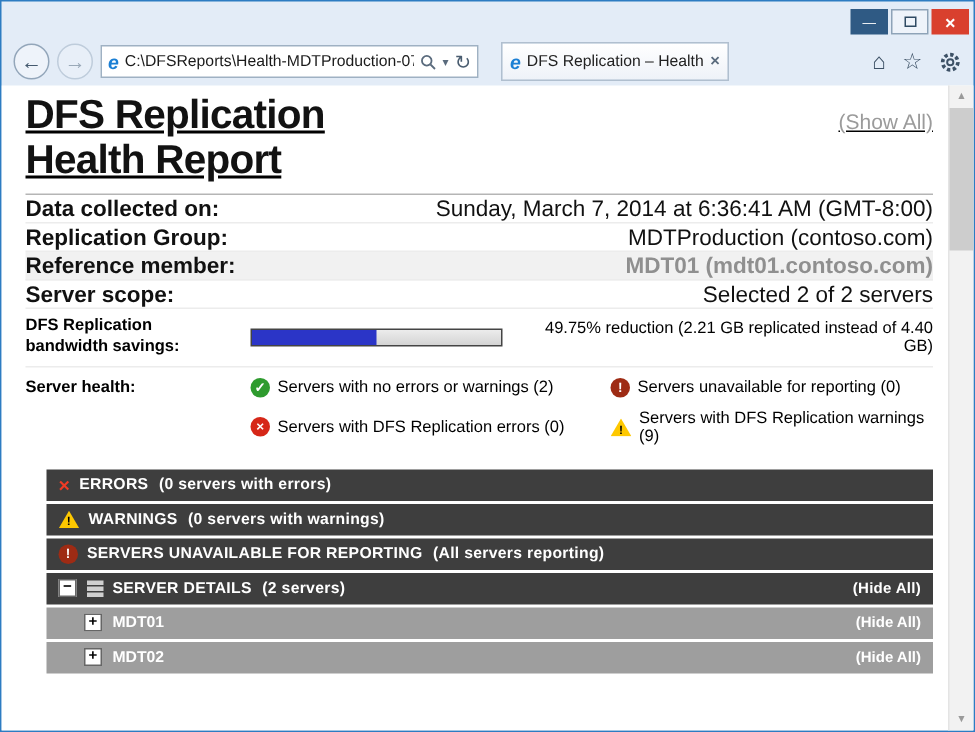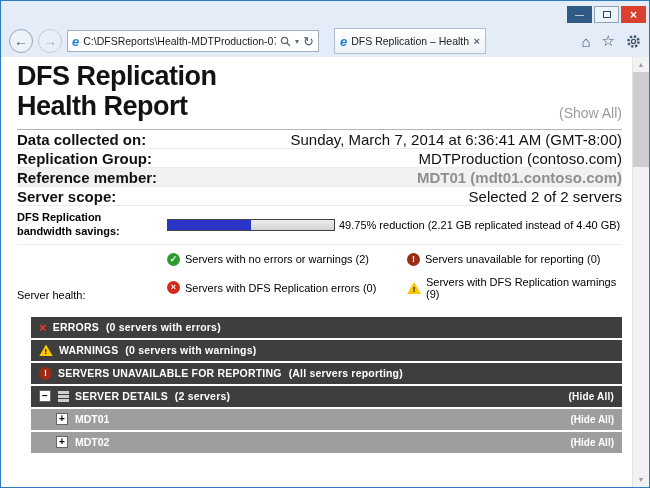--- a/index.html
+++ b/index.html
@@ -36,40 +36,40 @@
 
   
   .content { flex:1; min-height:0; background:#fff; display:flex; }
   .page { flex:1; min-width:0; padding:4px 10px 0 16px; }
   .scroll { width:17px; background:#f2f2f2; border-left:1px solid #e4e4e4; display:flex; flex-direction:column;
             align-items:center; font-size:7px; color:#9a9a9a; }
   .scroll .arrow { height:15px; display:flex; align-items:center; }
   .thumb { width:17px; height:95px; background:#cdcdcd; }
   .scroll .spacer { flex:1; }
 
-  .report-header { display:flex; align-items:flex-end; }
+  .report-header { display:flex; align-items:flex-start;text-decoration:underline; }
   .titles { font-size:27px; font-weight:bold; color:#121212; line-height:1.12; letter-spacing:-.5px; }
   .show-all { margin-left:auto; color:#9b9b9b; font-size:14px; padding-top:12px; }
 
   .rule { border:none; border-top:1px solid #b5b5b5; margin:8px 0 0; }
 
   .field { display:flex; align-items:center; min-height:19px; border-bottom:1px solid #ececec; font-size:15px; color:#111;justify-content:space-between; }
   .field .lbl { flex:0 0 150px; font-weight:bold; }
   .field.dim { background:#f1f1f1; }
   .field.dim .val { color:#8f8f8f;font-weight:bold; }
 
   .bw { display:flex; align-items:center; border-bottom:1px solid #ececec; padding:5px 0; font-size:11px; }
   .bw .lbl { flex:0 0 150px; font-weight:bold; line-height:1.25; padding-right:24px; }
   .bar { width:168px; height:12px; border:1px solid #444; background:linear-gradient(#ececec,#d4d4d4);
          position:relative; flex:0 0 auto; }
   .bar-fill { position:absolute; left:0; top:0; bottom:0; background:#2b35c7; }
-  .bw .txt { margin-left:4px; }
+  .bw .txt { margin-left:10px;text-align:right; }
 
   .health { display:flex; padding:7px 0 4px; font-size:11px; }
-  .health .lbl { flex:0 0 150px; font-weight:normal;margin-top:37px; }
+  .health .lbl { flex:0 0 150px; font-weight:bold; }
   .health-grid { display:grid; grid-template-columns:240px auto; row-gap:8px; }
   .hitem { display:flex; align-items:center; gap:5px; }
 
   .cico { width:13px; height:13px; border-radius:50%; color:#fff; font-size:9px; font-weight:bold;
           display:inline-flex; align-items:center; justify-content:center; flex:0 0 auto; line-height:1; }
   .cico.ok { background:#2e9b2e; }
   .cico.error { background:#d62718; }
   .cico.unavailable { background:#9e2b14; }
   .tri { width:14px; height:12px; clip-path:polygon(50% 0,100% 100%,0 100%); background:#fec800; color:#000;
          font-size:8px; font-weight:bold; display:inline-flex; align-items:flex-end; justify-content:center;

